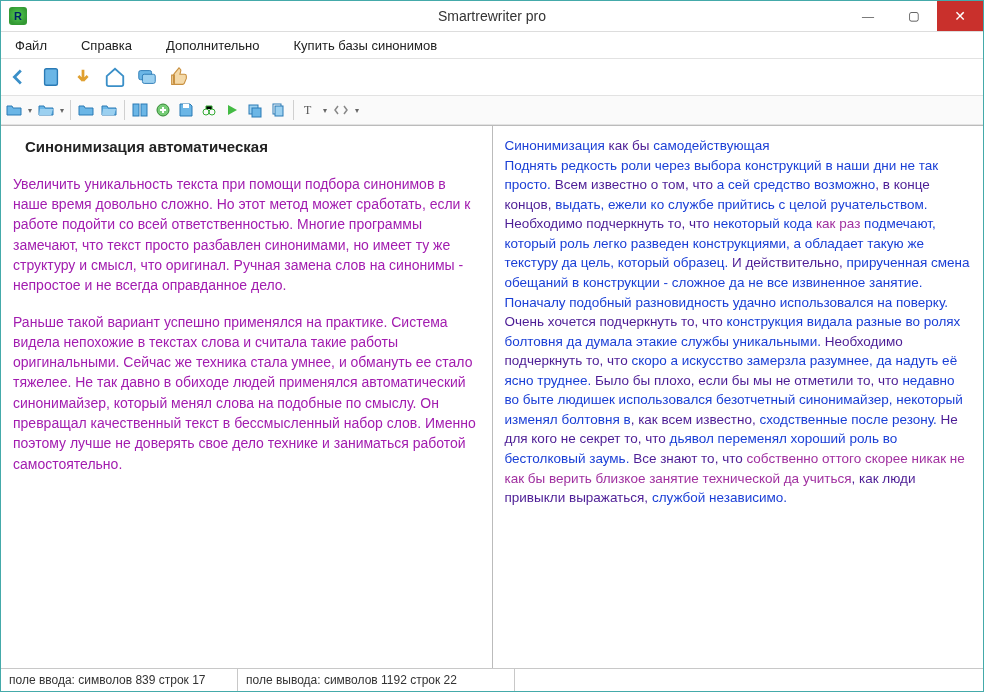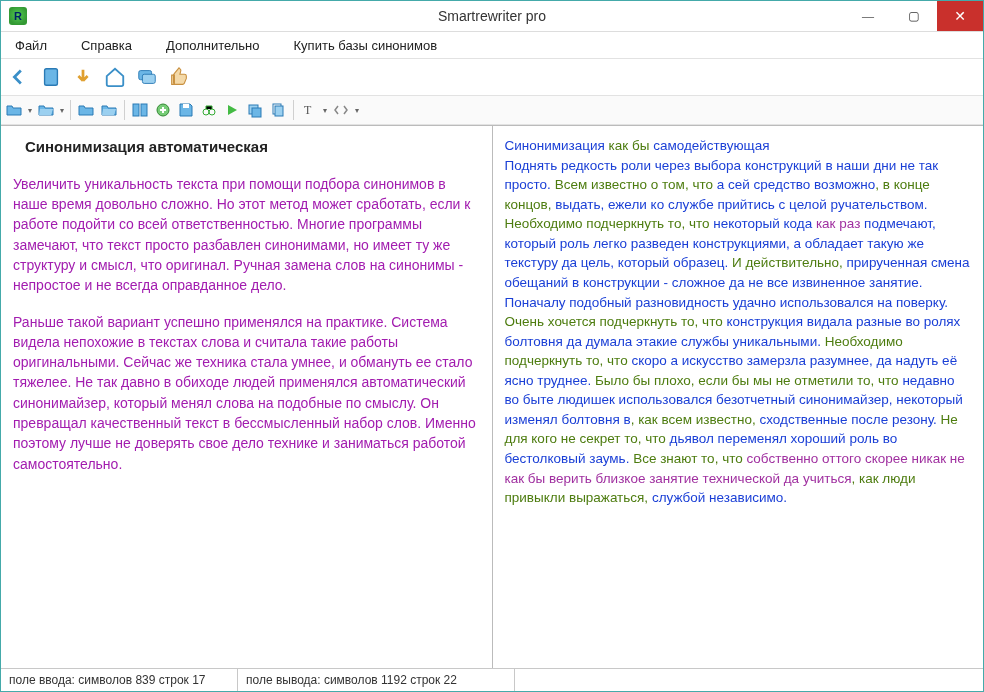--- a/index.html
+++ b/index.html
@@ -20,21 +20,21 @@
 .sbtn svg{width:16px;height:16px}
 .dd{width:8px;display:flex;align-items:center;justify-content:center;color:#666;font-size:8px}
 .sep{width:1px;height:20px;background:#d0d0d0;margin:0 3px}
 .content{flex:1;display:flex;overflow:hidden;border-top:1px solid #bbb}
 .pane{flex:1;overflow:auto;padding:10px 12px;box-sizing:border-box;font-size:14px;line-height:1.45}
 .pane.left{border-right:1px solid #bbb}
 .pane.left h3{margin:0 0 6px 12px;font-size:15px;font-weight:bold}
 .pane.left p{margin:16px 0 14px 0;color:#a21caf}
 .pane.right{font-size:13.5px;line-height:1.45;color:#111}
 .c-blue{color:#1a3fd6}
-.c-pink{color:#4d7c0f}
+.c-pink{color:#4c1d95}
 .c-mag{color:#a030a0}
 .statusbar{height:22px;display:flex;align-items:stretch;border-top:1px solid #c8c8c8;font-size:12px;color:#333}
 .statusbar>div{padding:3px 8px;border-right:1px solid #c8c8c8;display:flex;align-items:center}
 .statusbar>div:first-child{width:220px}
 .statusbar>div:nth-child(2){width:260px}
 </style>
 </head>
 <body>
 
 <div class="window">

